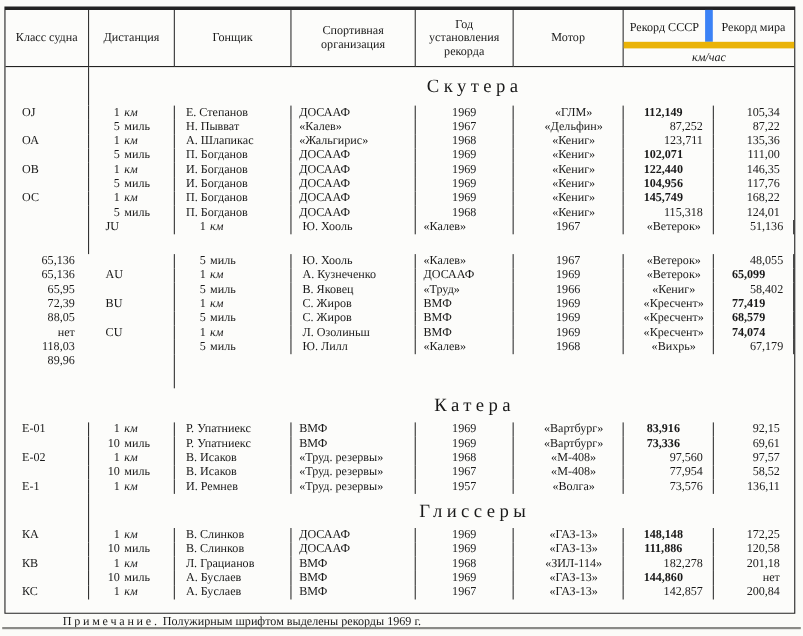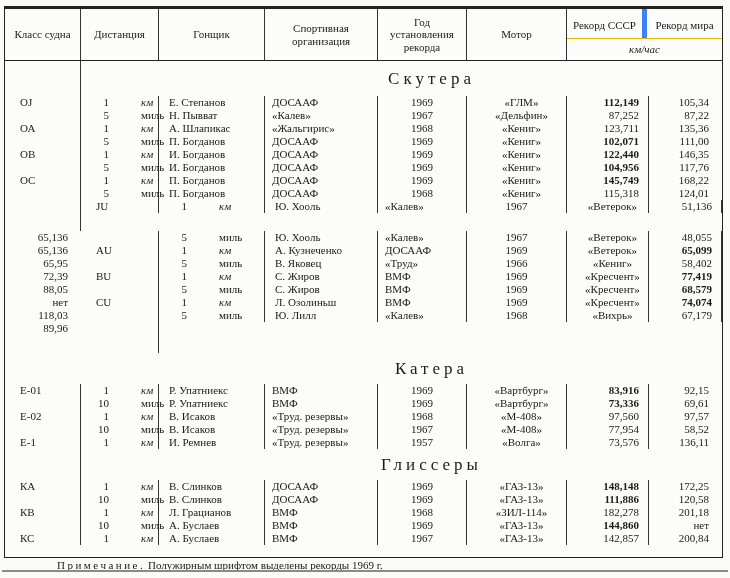--- a/index.html
+++ b/index.html
@@ -31,43 +31,43 @@
     display:flex;align-items:center;justify-content:center;text-align:center;
     font-size:11px;line-height:12.5px;padding:2px 3px;
   }
   .hcell.last{border-right:none;padding:0;flex-direction:column;align-items:stretch;}
   .rec-head{grid-column:7 / 9;}
   .rec-top{display:flex;flex:0 0 29px;}
   .rec-top .half{
     flex:1;display:flex;align-items:center;justify-content:center;
     text-align:center;font-size:11px;line-height:12.5px;padding-top:3px;box-sizing:border-box;
   }
-  .rec-top .half.left{border-right:5px solid #3b82f6;}
+  .rec-top .half.left{border-right:7px solid #3b82f6;}
   .rec-bottom{
-    flex:1;border-top:1px solid #eab308;
+    flex:1;border-top:6px solid #eab308;
     display:flex;align-items:center;justify-content:center;
     font-style:italic;font-size:11px;
   }
   
   .c{
     box-sizing:border-box;height:13px;line-height:13px;font-size:11px;
     white-space:nowrap;overflow:visible;
   }
   .vb{border-right:1px solid #333;}
   .c1{padding-left:15px;}
   .c2{padding-left:14px;}
   .c3{padding-left:10px;}
   .c4{padding-left:7px;}
   .c5{text-align:center;}
   .c6{padding-left:10px;text-align:center;}
   .c7{text-align:right;padding-right:9px;}
   .c8{text-align:right;padding-right:13px;}
-  .bold{font-weight:700;}
+  .bold{font-weight:700;text-align:center;}
   .qty{display:inline-block;width:14px;text-align:right;}
-  .unit{padding-left:4px;margin-left:28px;}
+  .unit{padding-left:4px;}
   .unit.it{font-style:italic;}
   
   .t1{box-sizing:border-box;border-right:1px solid #333;}
   .trow{
     grid-column:2 / 9;display:flex;align-items:center;justify-content:center;
     font-size:17px;letter-spacing:4px;box-sizing:border-box;padding-left:60px;
   }
   .h35{height:35px;} .h31{height:31px;}
   
   .note-row{

